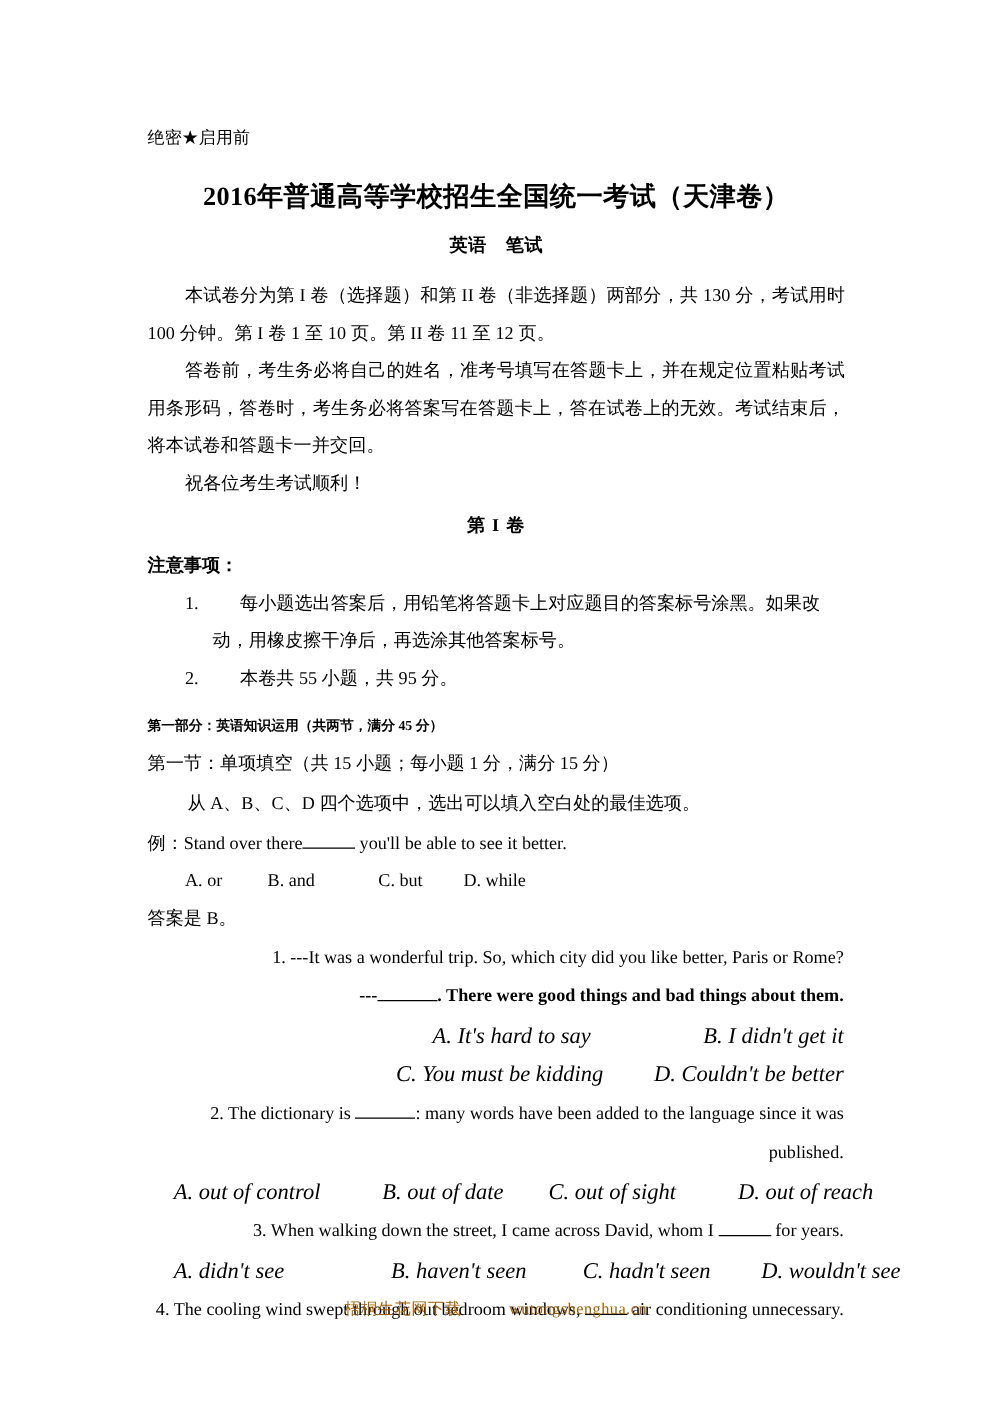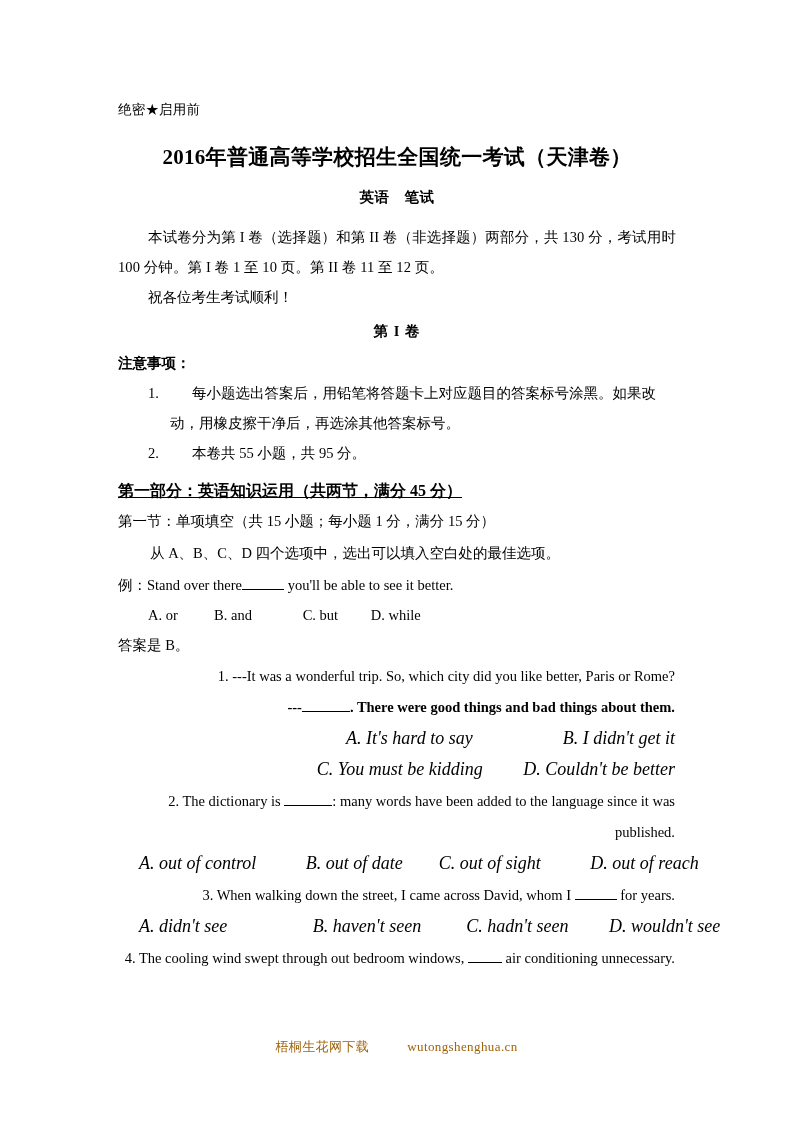--- a/index.html
+++ b/index.html
@@ -98,25 +98,24 @@
     position: absolute;
     left: -22px;
     top: 0;
   }
   .notice-cont {
     display: block;
     text-indent: 22px;
   }
 
   .part-head {
-    font-size: 16px;
+    font-size: 11px;
     font-weight: bold;
     line-height: 30px;
     margin: 8px 0 0 0;
-    text-decoration: underline;
   }
   .section-head {
     font-size: 14.5px;
     line-height: 30px;
     margin: 0;
   }
   .instruction {
     font-size: 14.5px;
     line-height: 30px;
     margin: 2px;
@@ -194,20 +193,21 @@
 
 <div class="page">
   <div class="content">
 
     <div class="secret-line">绝密★启用前</div>
 
     <h1 class="doc-title">2016年普通高等学校招生全国统一考试（天津卷）</h1>
     <div class="doc-subtitle">英语　笔试</div>
 
     <p class="para">本试卷分为第 I 卷（选择题）和第 II 卷（非选择题）两部分，共 130 分，考试用时 100 分钟。第 I 卷 1 至 10 页。第 II 卷 11 至 12 页。</p>
+    <p class="para">答卷前，考生务必将自己的姓名，准考号填写在答题卡上，并在规定位置粘贴考试用条形码，答卷时，考生务必将答案写在答题卡上，答在试卷上的无效。考试结束后，将本试卷和答题卡一并交回。</p>
     <p class="para-tight">祝各位考生考试顺利！</p>
 
     <div class="vol-head">第 I 卷</div>
     <div class="notice-head">注意事项：</div>
 
     <ol class="notice-list">
       <li>
         <span class="num">1.</span>
         <span class="notice-cont">每小题选出答案后，用铅笔将答题卡上对应题目的答案标号涂黑。如果改动，用橡皮擦干净后，再选涂其他答案标号。</span>
       </li>

